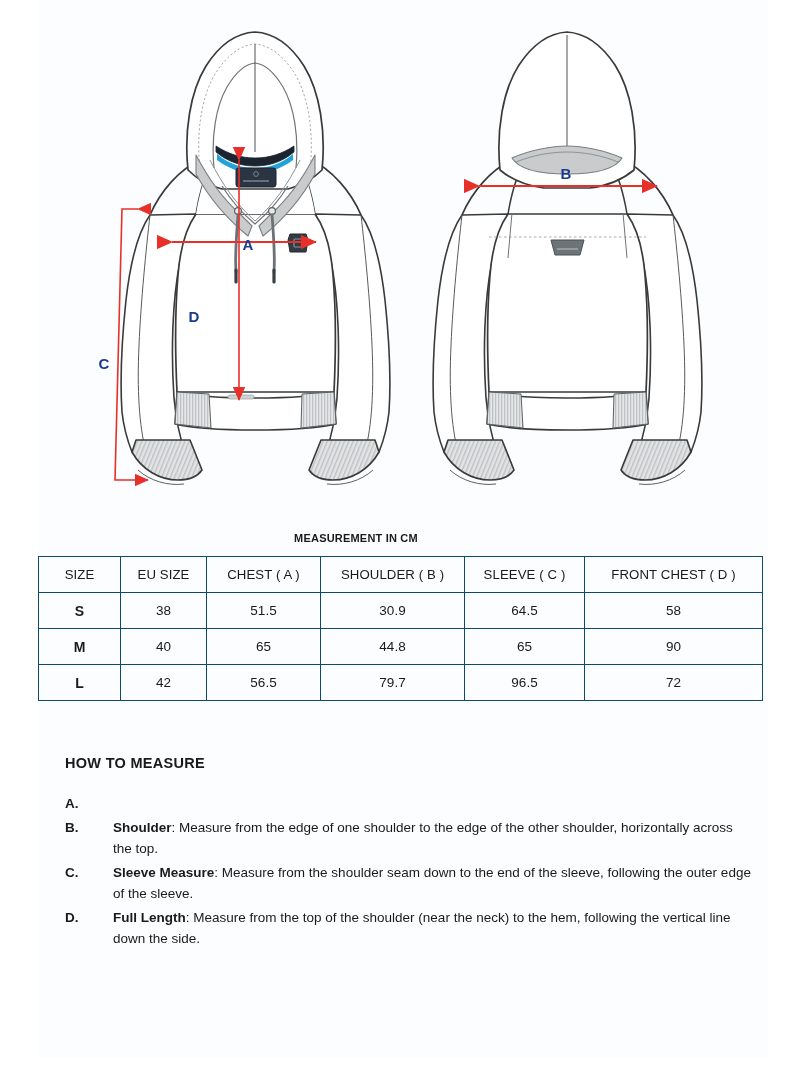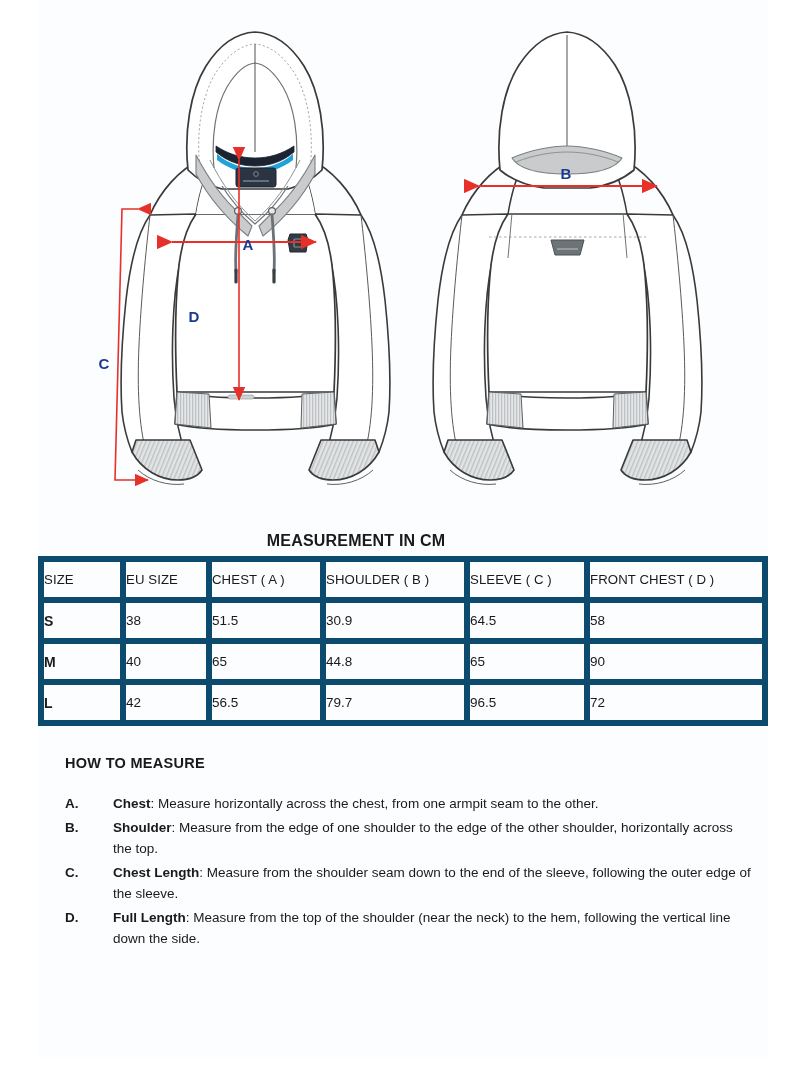--- a/index.html
+++ b/index.html
@@ -37,38 +37,38 @@
     top: 0px;
     width: 800px;
     height: 520px;
   }
   .measure-title {
     position: absolute;
     left: 0;
     top: 532px;
     width: 712px;
     text-align: center;
-    font-size: 16px;
+    font-size: 11px;
     font-weight: bold;
     letter-spacing: 0.2px;
     color: #1a1a1a;
   }
   table.size-table {
     position: absolute;
     left: 38px;
     top: 556px;
     width: 724px;
     border-collapse: collapse;
     table-layout: fixed;
     background: #fbfdfe;
   }
   table.size-table th,
   table.size-table td {
-    border: 6px solid #0c4a6e;
-    text-align: left;
+    border: 1px solid #0c4a6e;
+    text-align: center;
     font-size: 13.5px;
     color: #1a1a1a;
     font-weight: normal;
     padding: 0;
     height: 35px;
     vertical-align: middle;
   }
   table.size-table th {
     font-size: 13.2px;
     letter-spacing: 0.1px;
@@ -371,29 +371,28 @@
         <td>72</td>
       </tr>
     </tbody>
   </table>
 
   <div class="how-title">HOW TO MEASURE</div>
 
   <div class="instructions">
     <div class="instr-row">
       <div class="instr-letter">A.</div>
-      <div class="instr-text"><b>Chest</b><span>: Measure horizontally across the chest, from one armpit seam to the other.</span></div>
     </div>
     <div class="instr-row">
       <div class="instr-letter">B.</div>
       <div class="instr-text"><b>Shoulder</b><span>: Measure from the edge of one shoulder to the edge of the other shoulder, horizontally across the top.</span></div>
     </div>
     <div class="instr-row">
       <div class="instr-letter">C.</div>
-      <div class="instr-text"><b>Chest Length</b><span>: Measure from the shoulder seam down to the end of the sleeve, following the outer edge of the sleeve.</span></div>
+      <div class="instr-text"><b>Sleeve Measure</b><span>: Measure from the shoulder seam down to the end of the sleeve, following the outer edge of the sleeve.</span></div>
     </div>
     <div class="instr-row">
       <div class="instr-letter">D.</div>
       <div class="instr-text"><b>Full Length</b><span>: Measure from the top of the shoulder (near the neck) to the hem, following the vertical line down the side.</span></div>
     </div>
   </div>
 
 </div>
 
 </body></html>

